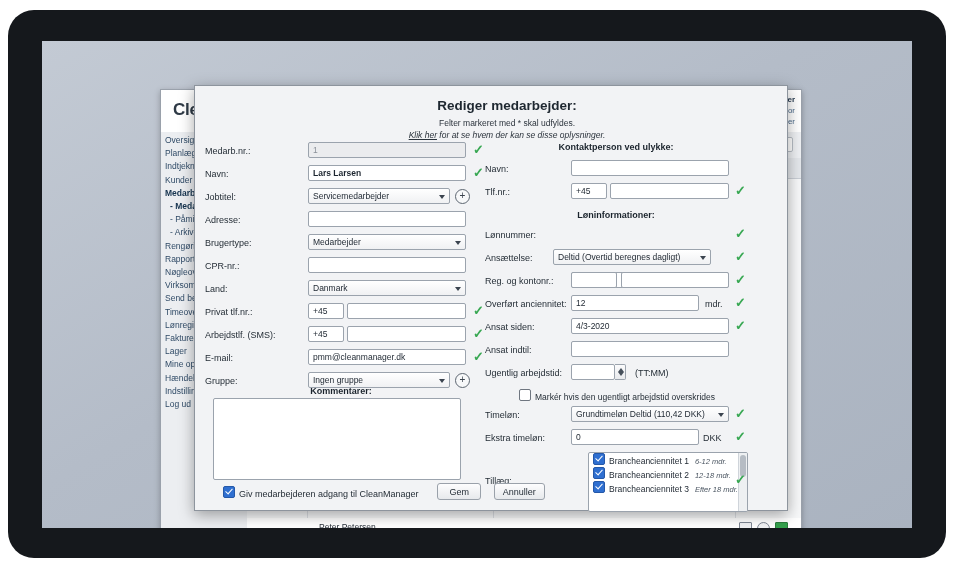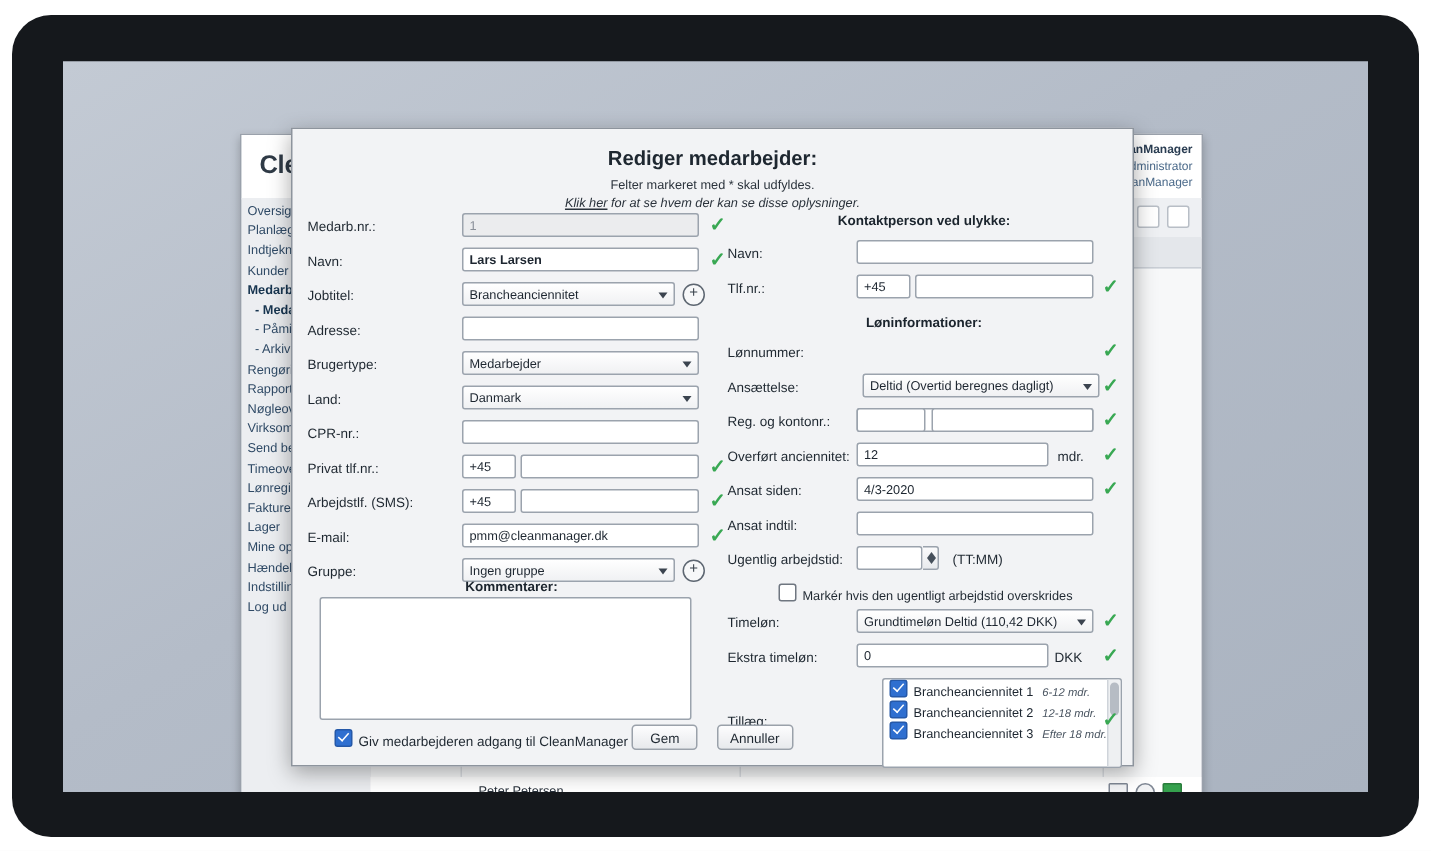--- a/index.html
+++ b/index.html
@@ -193,20 +193,21 @@
   
   .modal {
     position: absolute;
     left: 152px;
     top: 44px;
     width: 560px;
     height: 424px;
     background: #f2f3f5;
     border: 1px solid #8d949d;
     box-shadow: 0 4px 14px rgba(0,0,0,0.35);
+    padding-left: 32px;
   }
   .modal-title {
     text-align: center;
     font-size: 13.5px;
     font-weight: bold;
     color: #1e2730;
     margin-top: 12px;
   }
   .modal-sub1 {
     text-align: center;
@@ -553,54 +554,54 @@
 
           <div class="frow">
             <span class="flabel">Navn:</span>
             <input class="finput" style="left: 103px; width: 158px; font-weight: bold;" value="Lars Larsen">
             <span class="check" style="left:268px;top:0;">✓</span>
           </div>
 
           <div class="frow">
             <span class="flabel">Jobtitel:</span>
             <div class="fselect" style="left:103px;width:142px;">
-              <span>Brancheanciennitet</span>
+              <span>Servicemedarbejder</span>
               <span class="caret"></span>
             </div>
             <div class="plus-btn" style="left:250px;top:1px;">+</div>
           </div>
 
           <div class="frow">
             <span class="flabel">Adresse:</span>
             <input class="finput" style="left: 103px; width: 158px;" value="">
           </div>
 
           <div class="frow">
             <span class="flabel">Brugertype:</span>
             <div class="fselect" style="left:103px;width:158px;">
               <span>Medarbejder</span>
               <span class="caret"></span>
             </div>
           </div>
 
 
           <div class="frow">
+            <span class="flabel">CPR-nr.:</span>
+            <input class="finput" style="left: 103px; width: 158px;" value="">
+          </div>
+
+          <div class="frow">
             <span class="flabel">Land:</span>
             <div class="fselect" style="left:103px;width:158px;">
               <span>Danmark</span>
               <span class="caret"></span>
             </div>
           </div>
 
           <div class="frow">
-            <span class="flabel">CPR-nr.:</span>
-            <input class="finput" style="left: 103px; width: 158px;" value="">
-          </div>
-
-          <div class="frow">
             <span class="flabel">Privat tlf.nr.:</span>
             <div class="prefix" style="left:103px;width:36px;">+45</div>
             <input class="finput" style="left: 142px; width: 119px;" value="">
             <span class="check" style="left:268px;top:0;">✓</span>
           </div>
 
           <div class="frow">
             <span class="flabel">Arbejdstlf. (SMS):</span>
             <div class="prefix" style="left:103px;width:36px;">+45</div>
             <input class="finput" style="left: 142px; width: 119px;" value="">
@@ -653,21 +654,21 @@
           </div>
 
           <div class="frow">
             <span class="flabel">Lønnummer:</span>
             <input class="finput" style="left: 86px; width: 158px; margin-top: 46px;" value="12345">
             <span class="check" style="left:250px;top:0;">✓</span>
           </div>
 
           <div class="frow">
             <span class="flabel">Ansættelse:</span>
-            <div class="fselect" style="left:90px;width:158px;">
+            <div class="fselect" style="left:68px;width:158px;">
               <span>Deltid (Overtid beregnes dagligt)</span>
               <span class="caret"></span>
             </div>
             <span class="check" style="left:250px;top:0;">✓</span>
           </div>
 
           <div class="frow">
             <span class="flabel">Reg. og kontonr.:</span>
             <input class="finput" style="left: 86px; width: 46px;" value="">
             <input class="finput" style="left: 136px; width: 108px;" value="">

